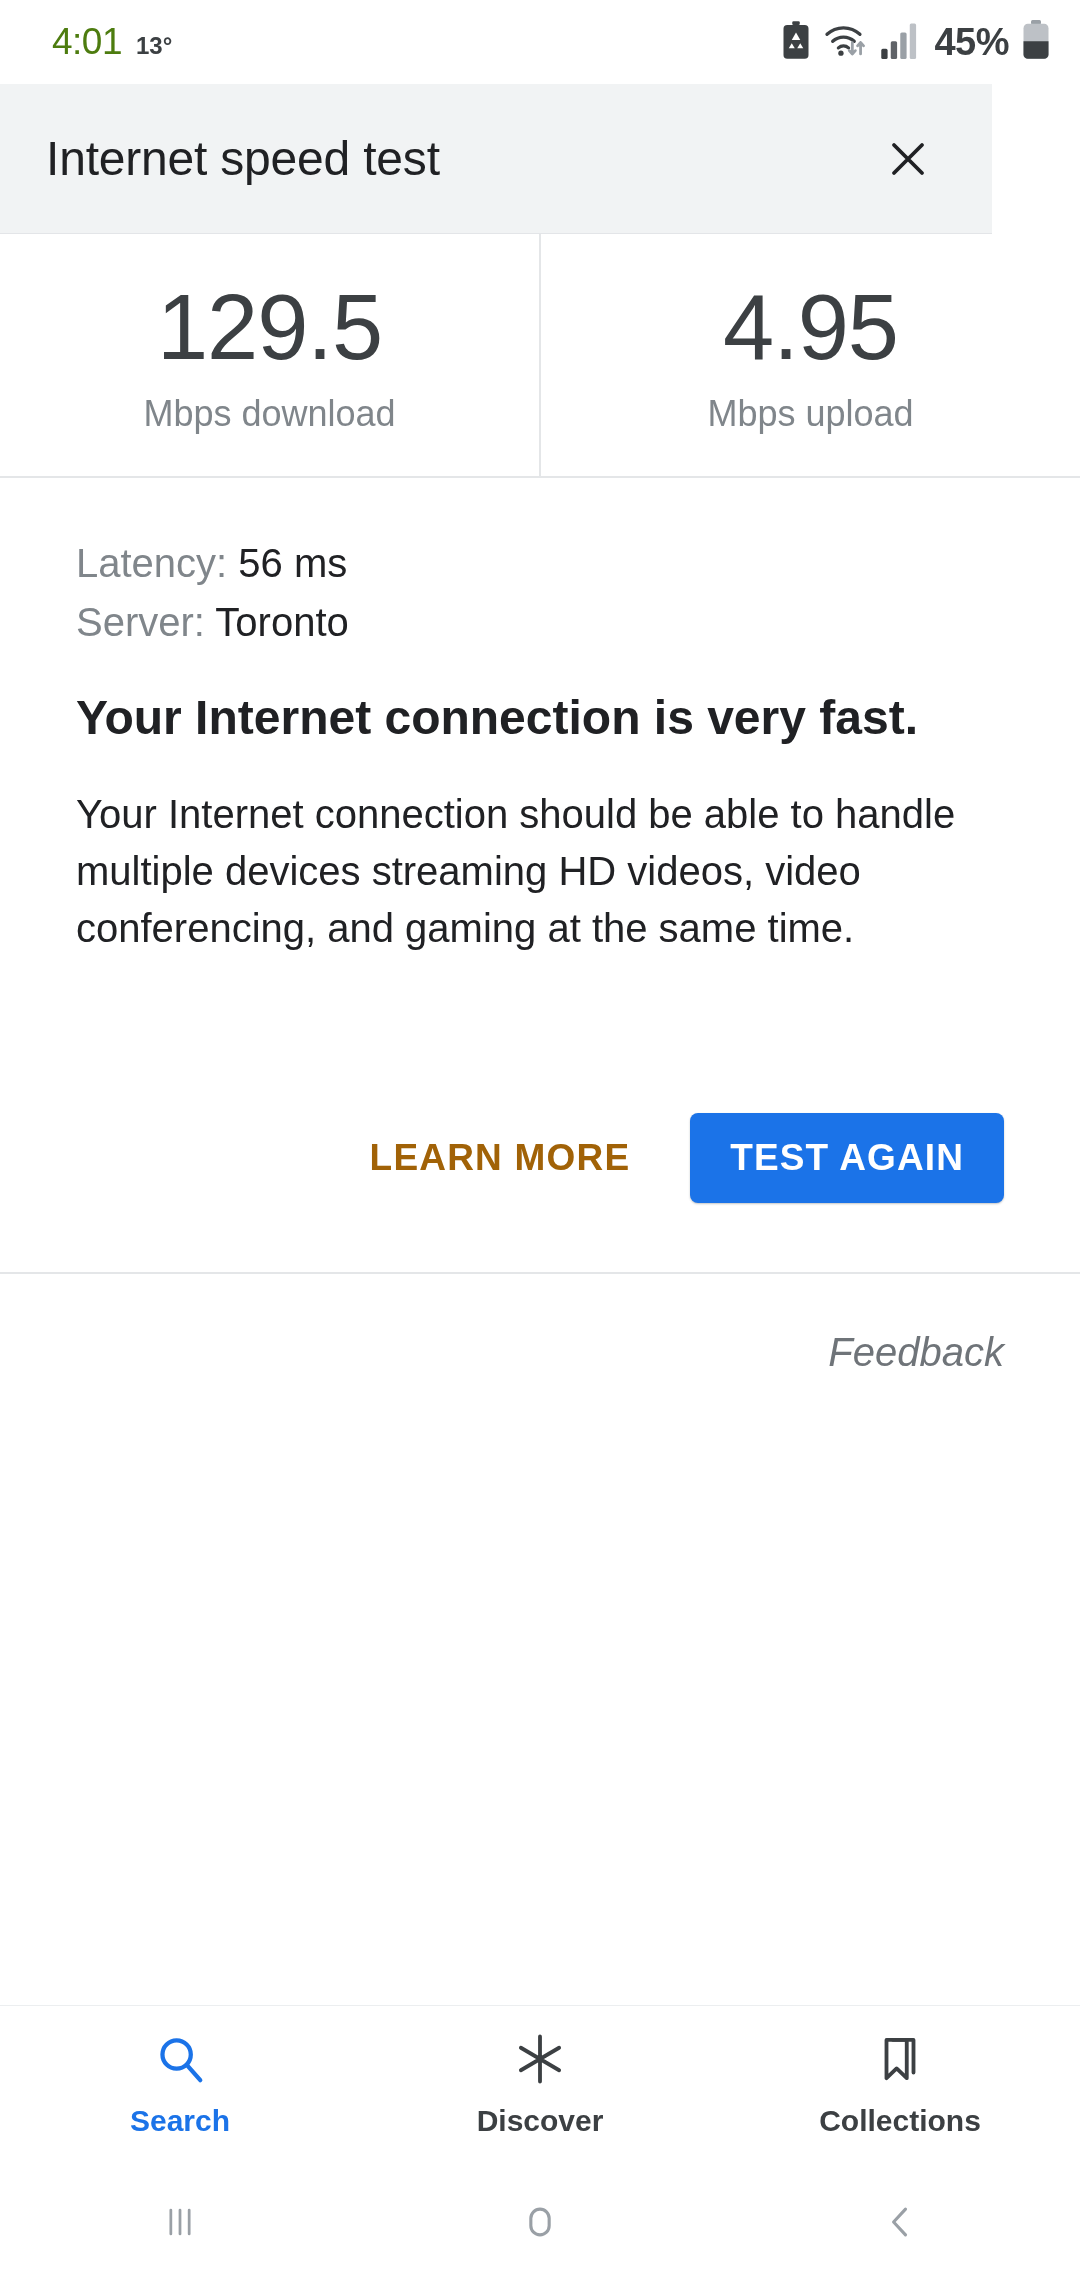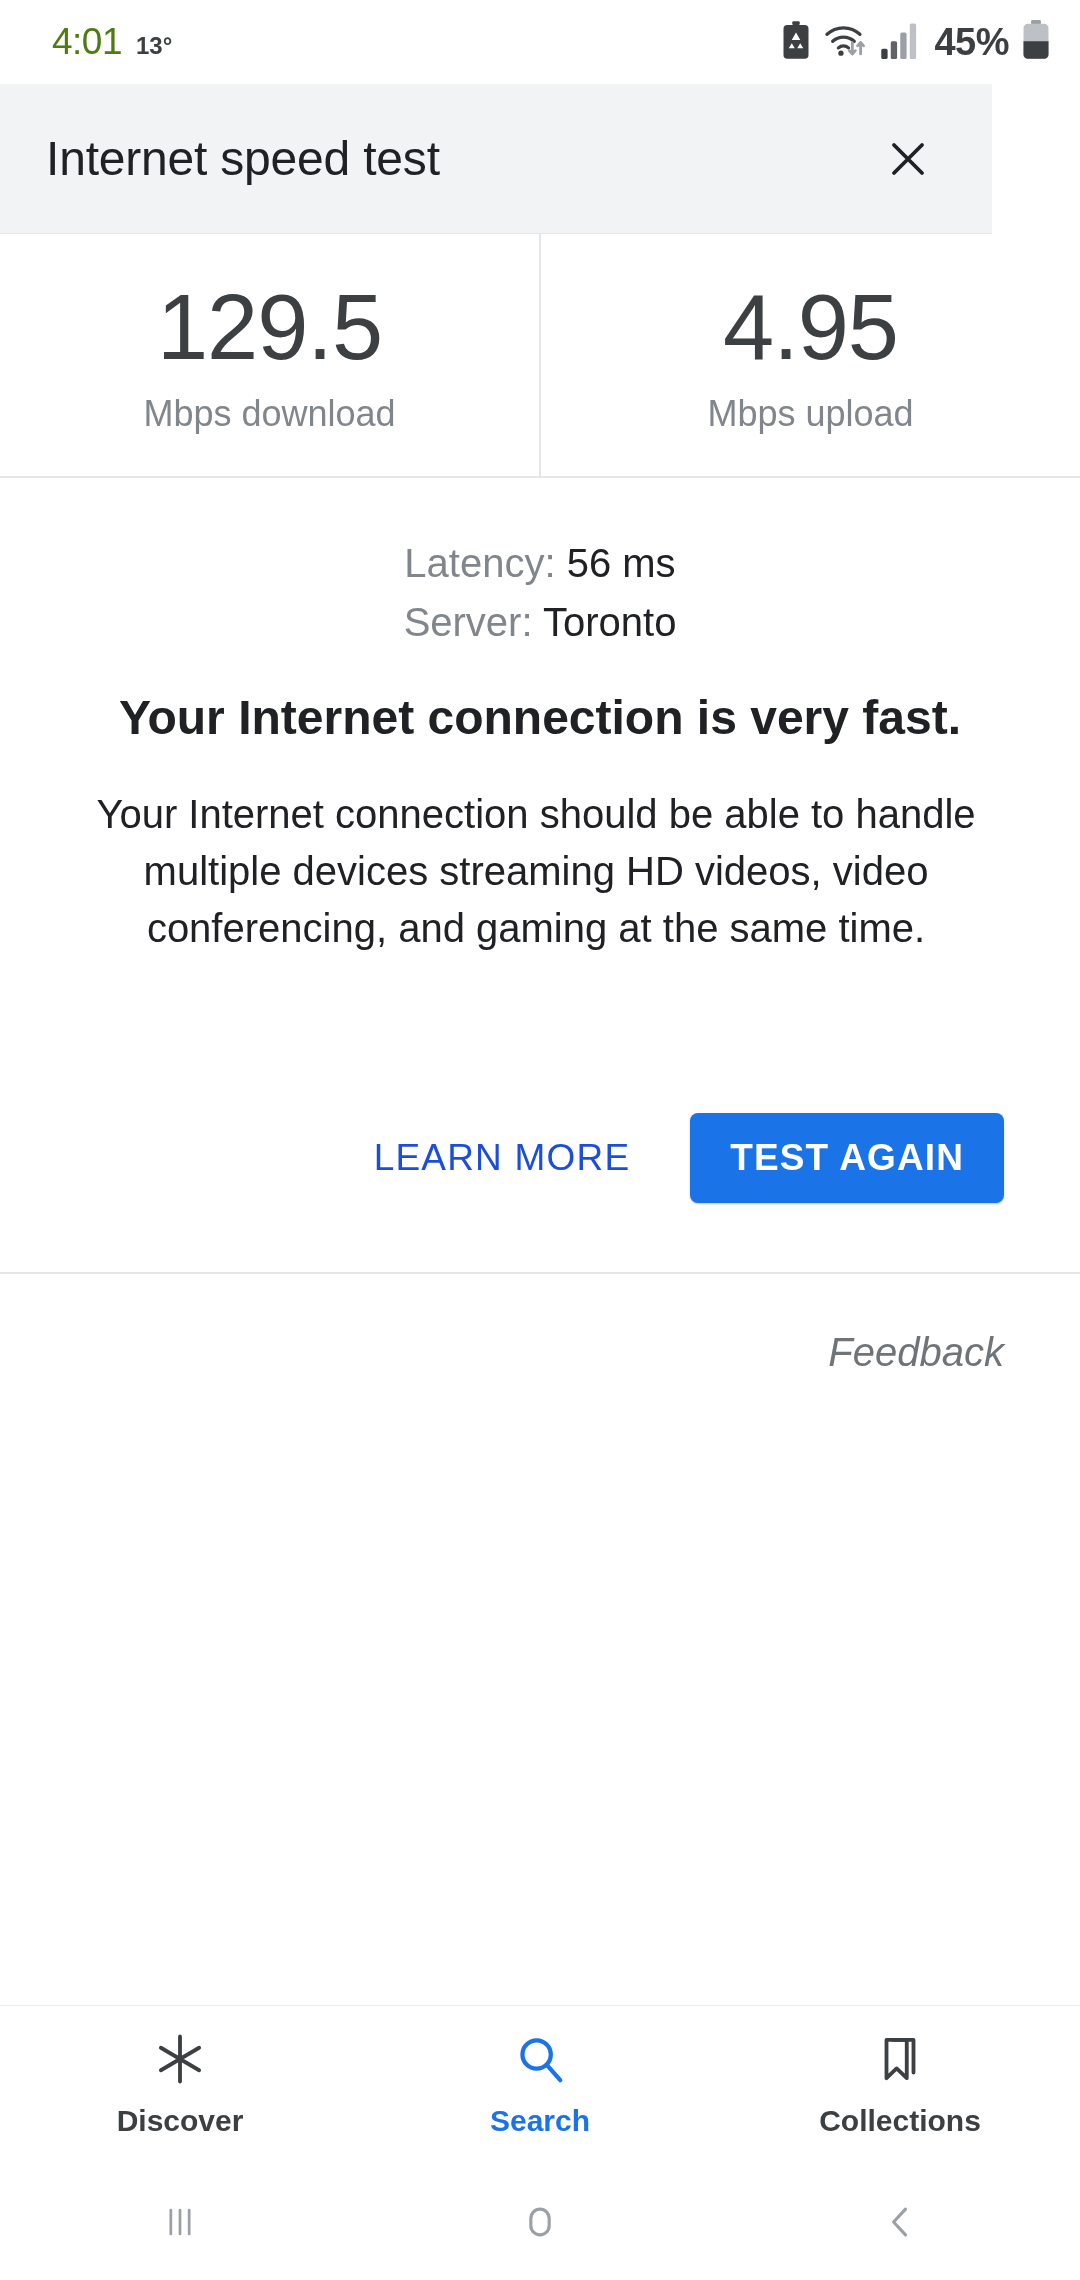--- a/index.html
+++ b/index.html
@@ -53,21 +53,20 @@
     line-height:1.0; letter-spacing:-1px;
   }
   .stat-label{
     font-size:36px; color:#80868b; font-weight:400; margin-top:20px;
   }
 
   
   .content{
     position:absolute; top:478px; left:0; width:1080px;
     padding:62px 76px 0 76px;
-    text-align:center;
   }
   .meta-line{
     font-size:40px; color:#80868b; font-weight:400; line-height:1.18;
     margin-bottom:12px;
   }
   .meta-line .v{ color:#202124; }
   .headline{
     font-size:48px; color:#202124; font-weight:700;
     margin-top:42px; line-height:1.25;
   }
@@ -77,22 +76,22 @@
   }
 
   
   .actions{
     position:absolute; top:1113px; left:0; width:1080px;
     display:flex; align-items:center; justify-content:flex-end;
     padding:0 76px; gap:36px;
   }
   .btn-text{
     background:none; border:none; cursor:pointer;
-    font-family:inherit; font-size:37px; font-weight:400;
-    color:#1d4ed8; letter-spacing:1.2px; padding:22px 24px;
+    font-family:inherit; font-size:37px; font-weight:700;
+    color:#a16207; letter-spacing:1.2px; padding:22px 24px;
   }
   .btn-filled{
     background:#1b73e8; border:none; border-radius:8px; cursor:pointer;
     font-family:inherit; font-size:37px; font-weight:700;
     color:#ffffff; letter-spacing:1.1px;
     padding:24px 40px; box-shadow:0 1px 2px rgba(60,64,67,.3);
   }
 
   .divider-bottom{
     position:absolute; top:1272px; left:0; width:1080px;
@@ -214,40 +213,40 @@
     <button class="btn-text">LEARN MORE</button>
     <button class="btn-filled">TEST AGAIN</button>
   </div>
   <div class="divider-bottom"></div>
 
   <div class="feedback-row">
     <span class="feedback">Feedback</span>
   </div>
 
   <div class="bottomnav">
-    <div class="navitem">
-      <span>
-        <svg width="54" height="54" viewBox="0 0 24 24">
-          <path d="M12 2 V22 M3.5 7 L20.5 17 M20.5 7 L3.5 17" stroke="#3c4043" stroke-width="1.7" stroke-linecap="round"></path>
-        </svg>
-      </span>
-      <span class="navlabel">Discover</span>
-    </div>
     <div class="navitem active">
       <span>
         <svg width="54" height="54" viewBox="0 0 24 24">
           <circle cx="10.5" cy="10" r="6.3" stroke="#1b73e8" stroke-width="1.9" fill="none"></circle>
           <path d="M15.2 14.8 L21 21.4" stroke="#1b73e8" stroke-width="1.9" stroke-linecap="round"></path>
         </svg>
       </span>
       <span class="navlabel">Search</span>
     </div>
     <div class="navitem">
       <span>
         <svg width="54" height="54" viewBox="0 0 24 24">
+          <path d="M12 2 V22 M3.5 7 L20.5 17 M20.5 7 L3.5 17" stroke="#3c4043" stroke-width="1.7" stroke-linecap="round"></path>
+        </svg>
+      </span>
+      <span class="navlabel">Discover</span>
+    </div>
+    <div class="navitem">
+      <span>
+        <svg width="54" height="54" viewBox="0 0 24 24">
           <path d="M6 3.5 H15 V20.5 L10.5 16.2 L6 20.5 Z" stroke="#3c4043" stroke-width="1.7" fill="none" stroke-linejoin="round"></path>
           <path d="M9 3.5 H18 V18" stroke="#3c4043" stroke-width="1.7" fill="none" stroke-linejoin="round" stroke-linecap="round"></path>
         </svg>
       </span>
       <span class="navlabel">Collections</span>
     </div>
   </div>
 
   <div class="sysnav">
     <div class="sysbtn">

